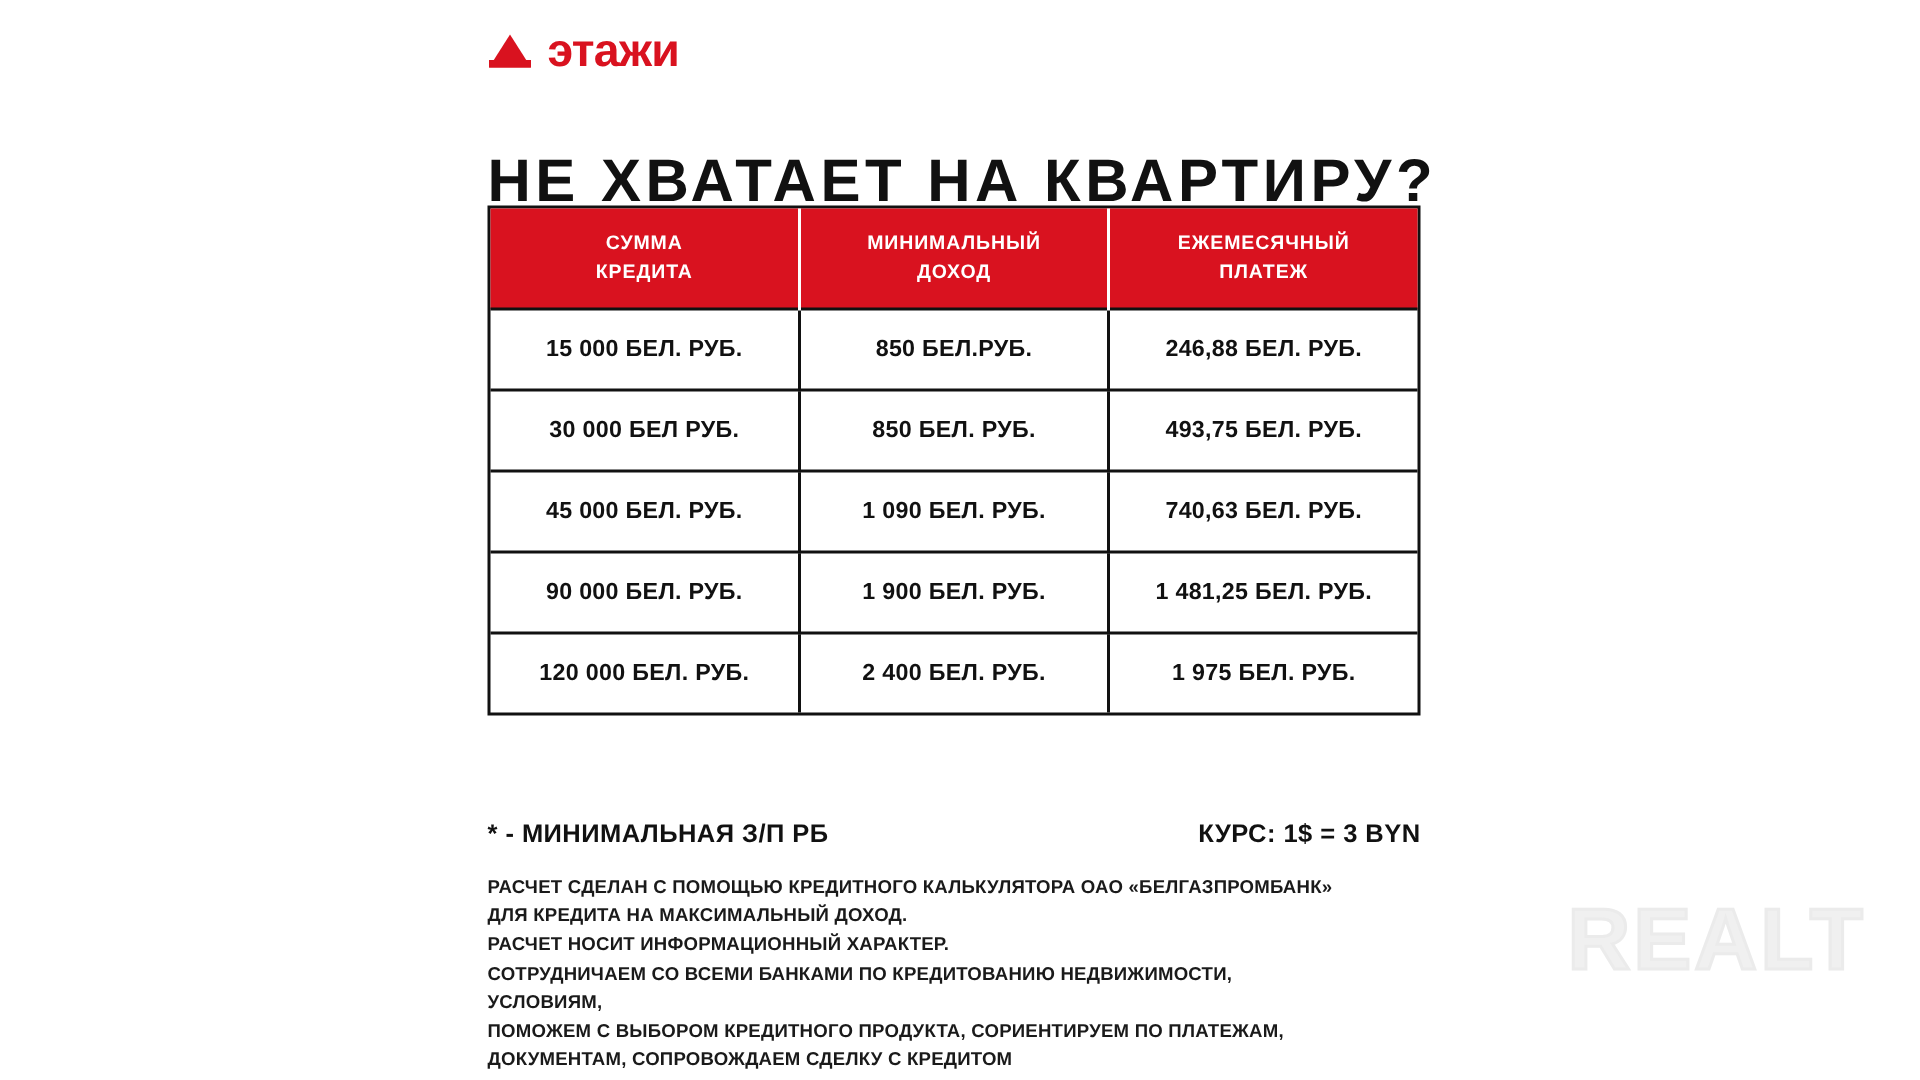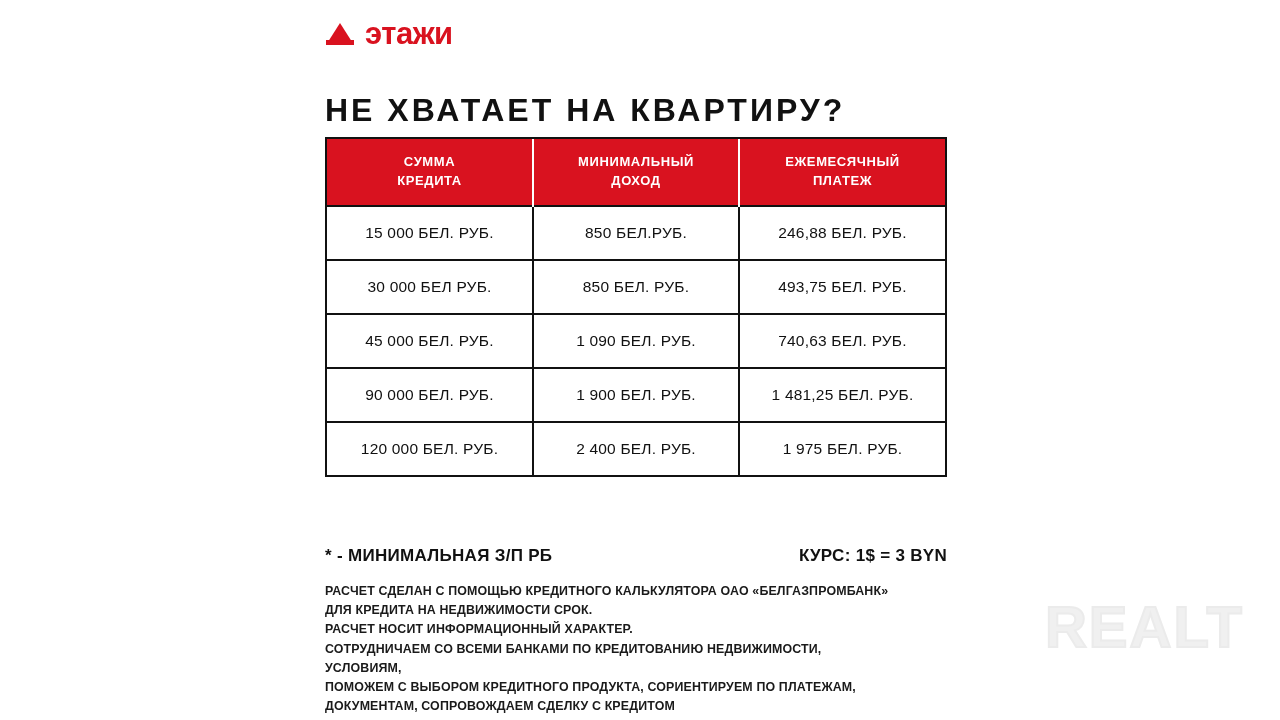--- a/index.html
+++ b/index.html
@@ -43,21 +43,21 @@
     letter-spacing: -0.5px;
     line-height: 1;
   }
 
   
   .headline {
     position: absolute;
     left: 325px;
     top: 72px;
     width: 630px;
-    font-size: 32px;
+    font-size: 40px;
     font-weight: bold;
     letter-spacing: 3px;
     color: #111111;
     line-height: 1.1;
     white-space: nowrap;
   }
 
   
   .table-wrap {
     position: absolute;
@@ -82,21 +82,21 @@
     line-height: 1.45;
     border-right: 2px solid #ffffff;
     vertical-align: middle;
     text-align: center;
   }
   table.rates th:last-child { border-right: none; }
   table.rates thead tr { border-bottom: 2px solid #111111; }
 
   table.rates td {
     font-size: 15.5px;
-    font-weight: normal;
+    font-weight: bold;
     color: #111111;
     text-align: center;
     padding: 17px 4px;
     border-right: 2px solid #111111;
     border-bottom: 2px solid #111111;
     letter-spacing: 0.2px;
     white-space: nowrap;
   }
   table.rates td:last-child { border-right: none; }
   table.rates tbody tr:last-child td { border-bottom: none; }
@@ -206,21 +206,21 @@
     </table>
   </div>
 
   <div class="note-row">
     <span>* - МИНИМАЛЬНАЯ З/П РБ</span>
     <span>КУРС: 1$ = 3 BYN</span>
   </div>
 
   <div class="disclaimer">
     <div>РАСЧЕТ СДЕЛАН С ПОМОЩЬЮ КРЕДИТНОГО КАЛЬКУЛЯТОРА ОАО «БЕЛГАЗПРОМБАНК»</div>
-    <div>ДЛЯ КРЕДИТА  НА НЕДВИЖИМОСТИ СРОК.</div>
+    <div>ДЛЯ КРЕДИТА  НА МАКСИМАЛЬНЫЙ ДОХОД.</div>
     <div>РАСЧЕТ НОСИТ ИНФОРМАЦИОННЫЙ ХАРАКТЕР.</div>
     <div>СОТРУДНИЧАЕМ СО ВСЕМИ БАНКАМИ ПО КРЕДИТОВАНИЮ НЕДВИЖИМОСТИ,</div>
     <div>УСЛОВИЯМ,</div>
     <div>ПОМОЖЕМ С ВЫБОРОМ КРЕДИТНОГО ПРОДУКТА, СОРИЕНТИРУЕМ ПО ПЛАТЕЖАМ,</div>
     <div>ДОКУМЕНТАМ, СОПРОВОЖДАЕМ СДЕЛКУ С КРЕДИТОМ</div>
   </div>
 
   <div class="watermark">REALT</div>
 
 </div>

